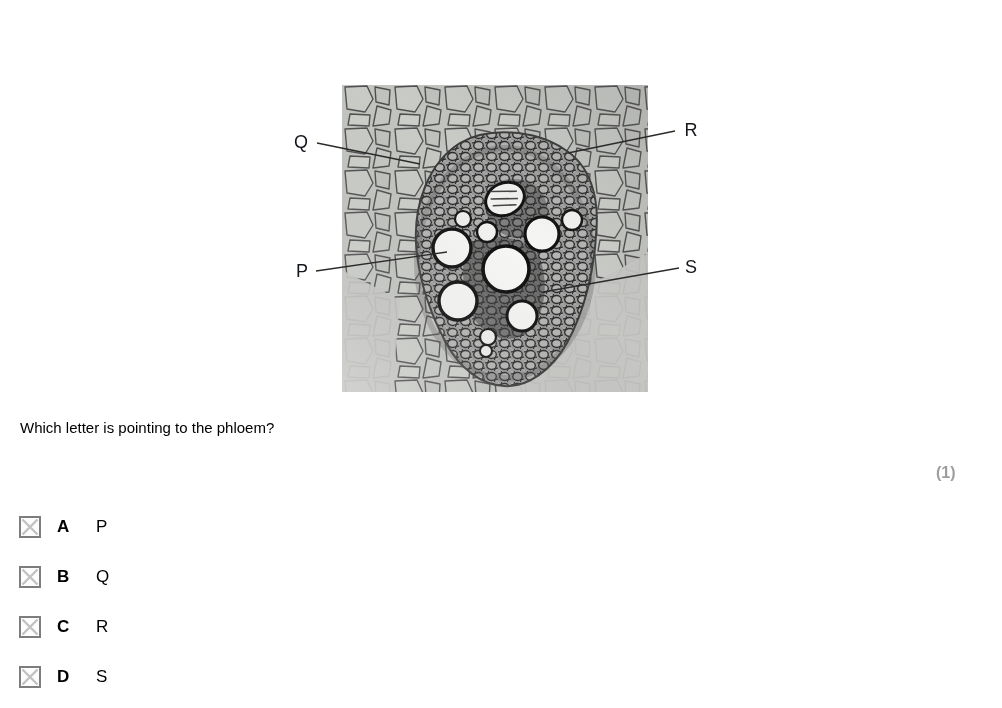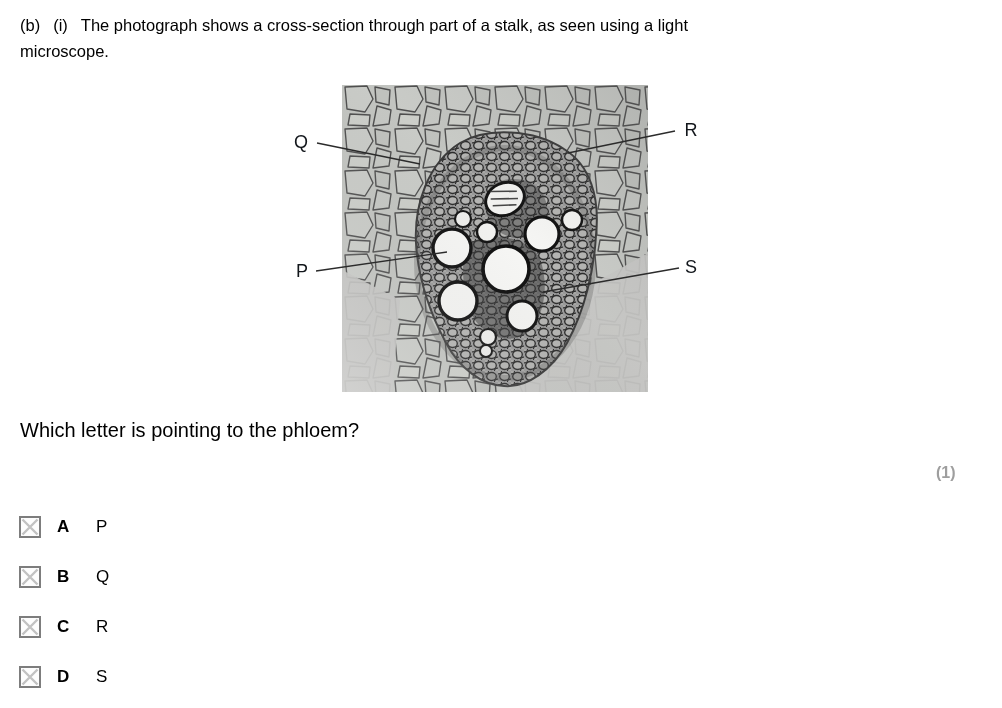--- a/index.html
+++ b/index.html
@@ -25,21 +25,21 @@
     position: absolute;
     left: 280px;
     top: 80px;
     width: 430px;
     height: 320px;
   }
   .question {
     position: absolute;
     left: 20px;
     top: 419px;
-    font-size: 20px;
+    font-size: 15px;
     color: #000;
   }
   .marks {
     position: absolute;
     left: 936px;
     top: 464px;
     font-size: 16px;
     font-weight: bold;
     color: #9e9e9e;
   }
@@ -81,24 +81,20 @@
     font-size: 18px;
     fill: #12161b;
     font-family: "Liberation Sans", sans-serif;
   }
 </style>
 </head>
 <body>
 
 <div class="page">
 
-  <div class="stem">
-    <span>(b)</span><span class="gap">(i)</span><span class="gap">The photograph shows a cross-section through part of a stalk, as seen using a light</span>
-    <div>microscope.</div>
-  </div>
 
   <div class="figure-wrap">
     <svg width="430" height="320" viewBox="0 0 430 320">
       <defs>
 
         <pattern id="pc" width="50" height="42" patternUnits="userSpaceOnUse">
           <rect width="50" height="42" fill="#c2c4c0"></rect>
           <path d="M3,2 L25,1 L31,14 L23,27 L5,24 Z" fill="#c9cbc7" stroke="#4e4e4e" stroke-width="1.4" stroke-linejoin="round"></path>
           <path d="M33,2 L48,5 L47,20 L34,17 Z" fill="#c0c2be" stroke="#4e4e4e" stroke-width="1.4" stroke-linejoin="round"></path>
           <path d="M8,29 L28,30 L27,41 L6,40 Z" fill="#cccec9" stroke="#4e4e4e" stroke-width="1.4" stroke-linejoin="round"></path>

